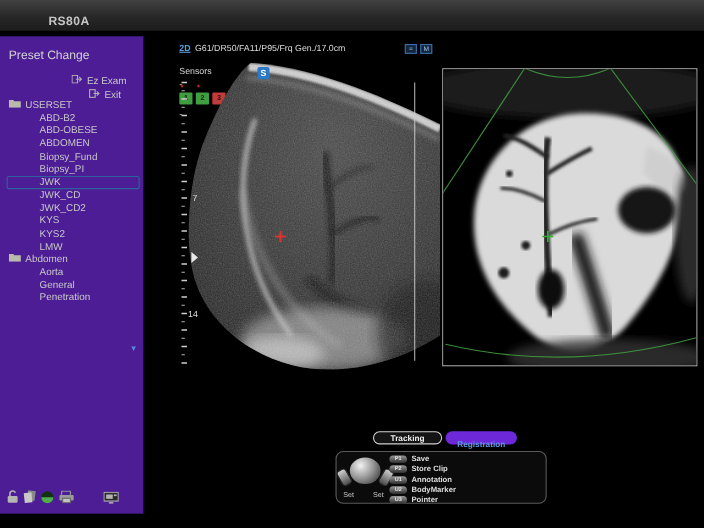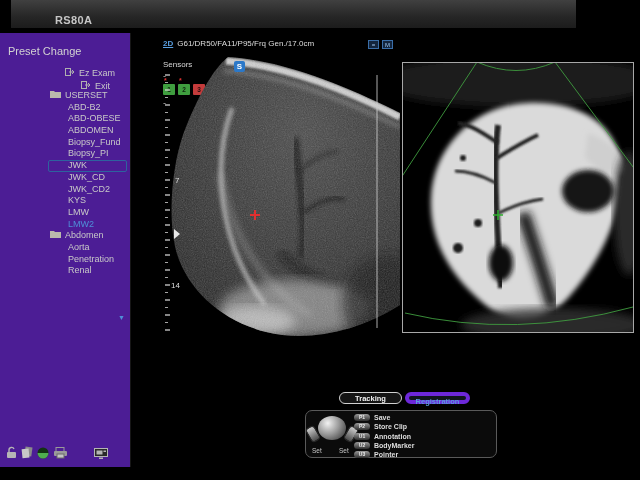--- a/index.html
+++ b/index.html
@@ -1,35 +1,35 @@
 <!DOCTYPE html>
 <html><head>
 <meta charset="utf-8">
 <style>
   html,body{margin:0;padding:0;background:#000;}
   #app{position:relative;width:640px;height:480px;background:#000;overflow:hidden;
        font-family:"Liberation Sans",sans-serif;-webkit-font-smoothing:antialiased;}
   .abs{position:absolute;}
 
   
-  .titlebar{left:0;top:0;width:565px;height:28px;
-    background:linear-gradient(#404040,#262626 60%,#1c1c1c);margin-left:11px;}
+  .titlebar{left:0;top:0;width:640px;height:28px;
+    background:linear-gradient(#404040,#262626 60%,#1c1c1c);}
   .titlebar .title{left:44px;top:14px;font-size:11px;font-weight:bold;color:#c6c6c6;letter-spacing:.4px;}
 
   
   .panel{left:0;top:33px;width:130px;height:434px;background:#4c1d95;border-right:1px solid #161616;}
   .panel-title{left:8px;top:12px;font-size:11px;color:#d2d2d2;}
   .panel-action{position:absolute;display:flex;align-items:center;gap:4px;font-size:9px;color:#c8c8c8;cursor:default;}
   .act-ez{right:15px;top:35px;}
   .act-exit{right:20px;top:48px;}
   .tree{left:0;top:57px;width:130px;position:absolute;}
   .tree-row{position:relative;height:11.7px;line-height:11.7px;font-size:9px;color:#c8c8c8;
-    display:flex;align-items:center;white-space:nowrap;margin-left:42px;}
+    display:flex;align-items:center;white-space:nowrap;}
   .tree-row.folder{padding-left:8px;gap:4px;}
-  .tree-row.child{padding-left:26px;}
+  .tree-row.child{padding-left:36px;}
   .tree-row.active .lbl{color:#4f8fd8;}
   .tree-row.focused::after{content:'';position:absolute;left:6px;right:3px;top:0;bottom:0;
     border:1px solid #2e629e;border-radius:2px;}
   .scroll-arrow{left:118px;top:281px;font-size:7px;color:#4f8fd8;}
   .status-row{left:6px;top:412px;display:flex;align-items:center;gap:4px;position:absolute;}
   .status-row .gap{width:18px;}
 
   
   .img-header{left:163px;top:39px;font-size:8px;color:#dedede;white-space:nowrap;}
   .mode{color:#5a9fe0;text-decoration:underline;margin-right:4px;font-weight:bold;}
@@ -51,21 +51,21 @@
   
   .us-wrap{left:160px;top:53px;width:242px;height:292px;}
   .s-badge{left:74px;top:8px;width:11px;height:11px;background:#2b78c8;border-radius:2px;
     color:#fff;font-size:8px;font-weight:bold;text-align:center;line-height:11px;}
   .mri-wrap{left:402px;top:62px;width:232px;height:271px;border:1px solid #a8a8a8;box-sizing:border-box;background:#000;}
 
   
   .mode-btn{position:absolute;top:392px;height:12px;border-radius:6px;font-size:7.5px;font-weight:bold;
     text-align:center;line-height:11px;box-sizing:border-box;cursor:default;}
   .btn-tracking{left:339px;width:63px;background:#141414;border:1px solid #d0d0d0;color:#f0f0f0;}
-  .btn-registration{left:405px;width:65px;background:#10151d;border:4px solid #6d28d9;color:#5b9be0;}
+  .btn-registration{left:405px;width:65px;background:#10151d;border:6px solid #6d28d9;color:#5b9be0;}
 
   
   .softkeys{left:305px;top:410px;width:192px;height:48px;border:1px solid #5a5a5a;border-radius:7px;
     background:#0b0b0b;box-sizing:border-box;}
   .trackball{left:12px;top:5px;width:28px;height:24px;border-radius:50%;
     background:radial-gradient(circle at 35% 30%,#f2f2f2,#9a9a9a 45%,#3a3a3a 90%);}
   .tb-btn{position:absolute;width:10px;height:16px;border-radius:4px;
     background:linear-gradient(#cfcfcf,#4a4a4a);border:1px solid #2a2a2a;box-sizing:border-box;}
   .tb-left{left:2px;top:15px;transform:rotate(-30deg);}
   .tb-right{left:40px;top:15px;transform:rotate(30deg);}
@@ -138,39 +138,39 @@
         <div class="tree-row child">
           <span class="lbl">JWK_CD</span>
         </div>
         <div class="tree-row child">
           <span class="lbl">JWK_CD2</span>
         </div>
         <div class="tree-row child">
           <span class="lbl">KYS</span>
         </div>
         <div class="tree-row child">
+          <span class="lbl">KYS2</span>
+        </div>
+        <div class="tree-row child">
           <span class="lbl">LMW</span>
-        </div>
-        <div class="tree-row child active">
-          <span class="lbl">LMW2</span>
         </div>
         <div class="tree-row folder">
           <span><svg width="11" height="8" viewBox="0 0 11 8">
               <path d="M0,1 h4 l1,1 h6 v6 h-11 z" fill="#b9b9ad"></path>
             </svg></span>
           <span class="lbl">Abdomen</span>
         </div>
         <div class="tree-row child">
           <span class="lbl">Aorta</span>
         </div>
         <div class="tree-row child">
+          <span class="lbl">General</span>
+        </div>
+        <div class="tree-row child">
           <span class="lbl">Penetration</span>
-        </div>
-        <div class="tree-row child">
-          <span class="lbl">Renal</span>
         </div>
       </div>
 
     <span class="abs scroll-arrow">▼</span>
 
     <div class="status-row">
       <span>
         <svg width="11" height="13" viewBox="0 0 11 13">
             <path d="M3 6 V4 a2.6 2.6 0 0 1 5 -1" fill="none" stroke="#b5b5b5" stroke-width="1.4"></path>
             <rect x="1" y="6" width="9" height="6" fill="#b5b5b5" rx="1"></rect>

